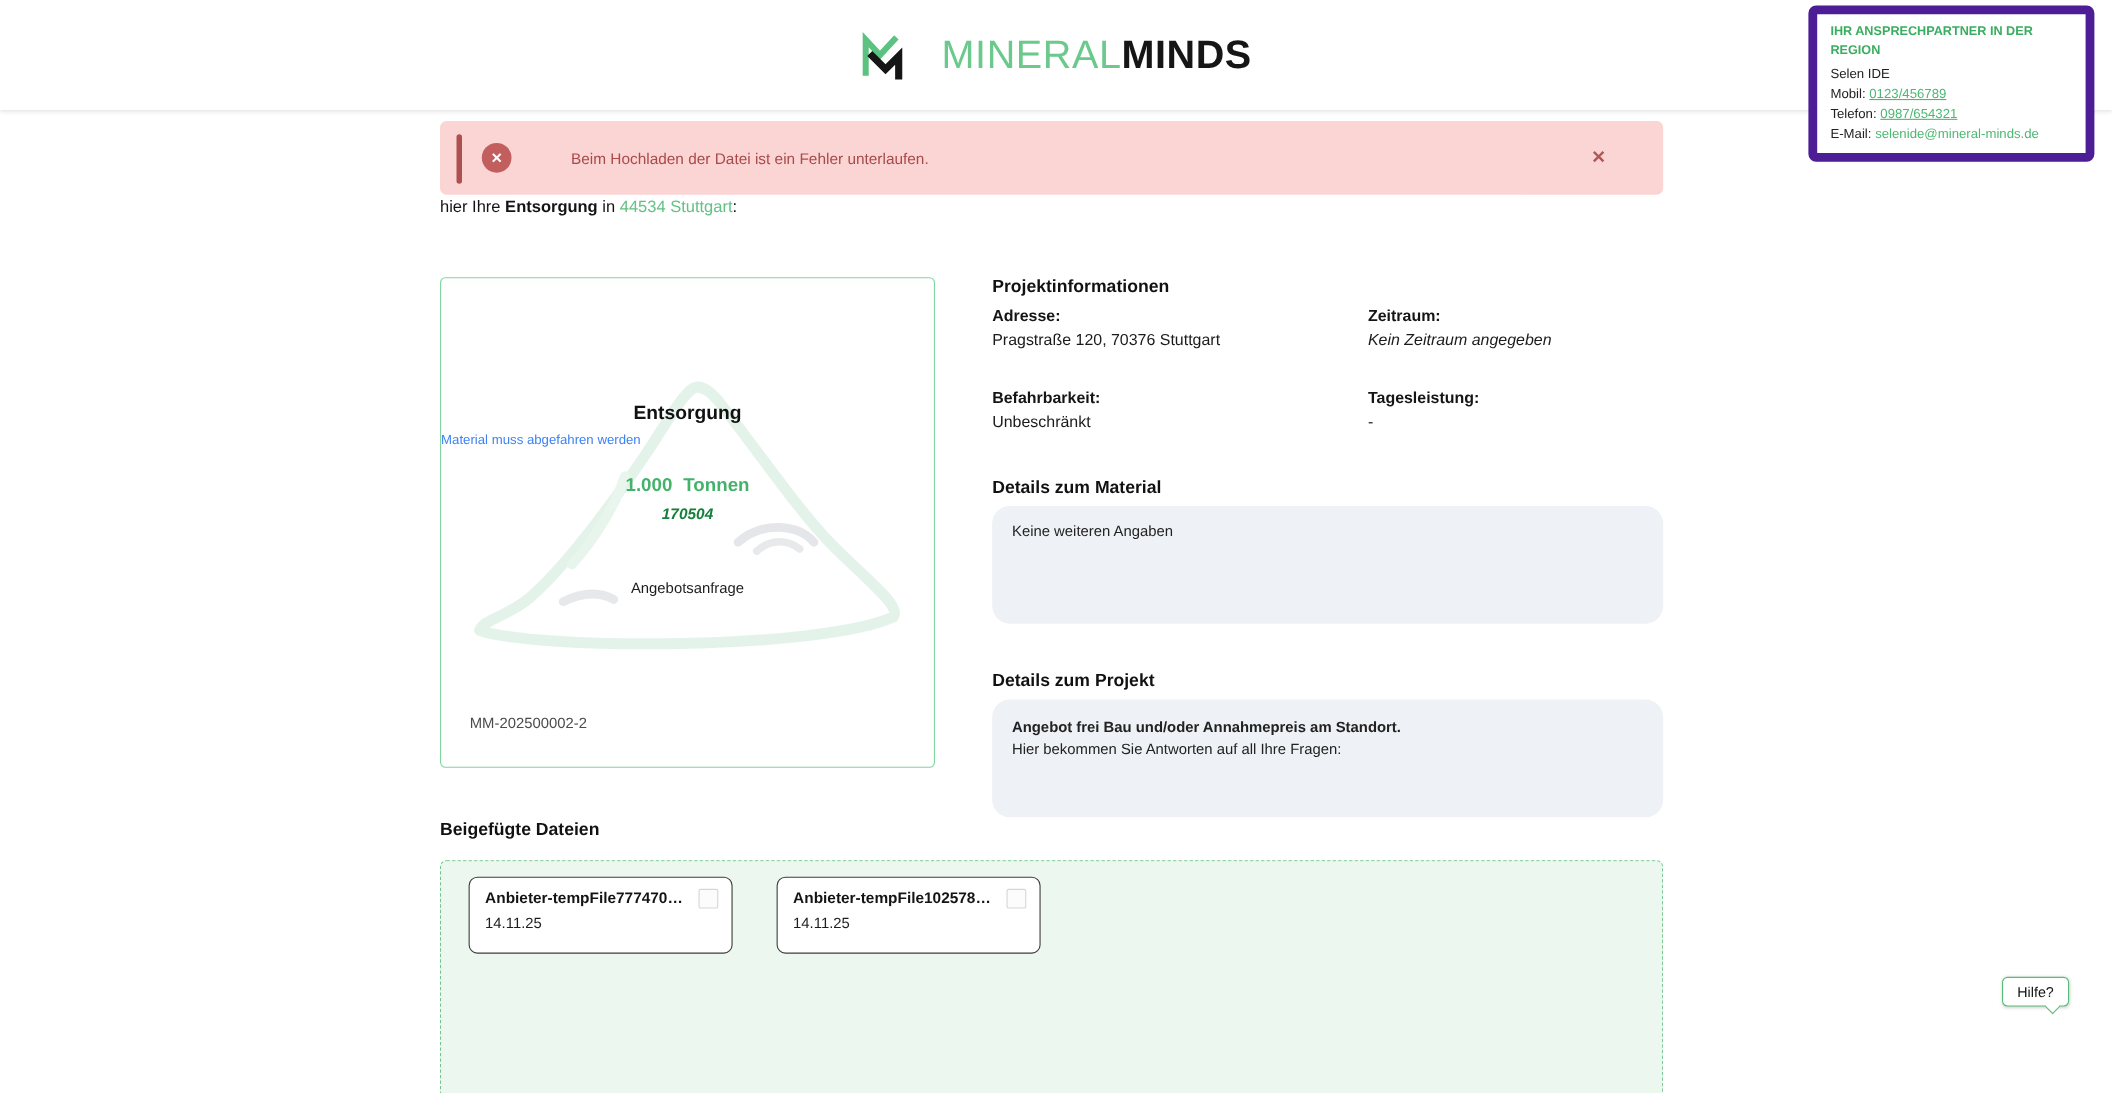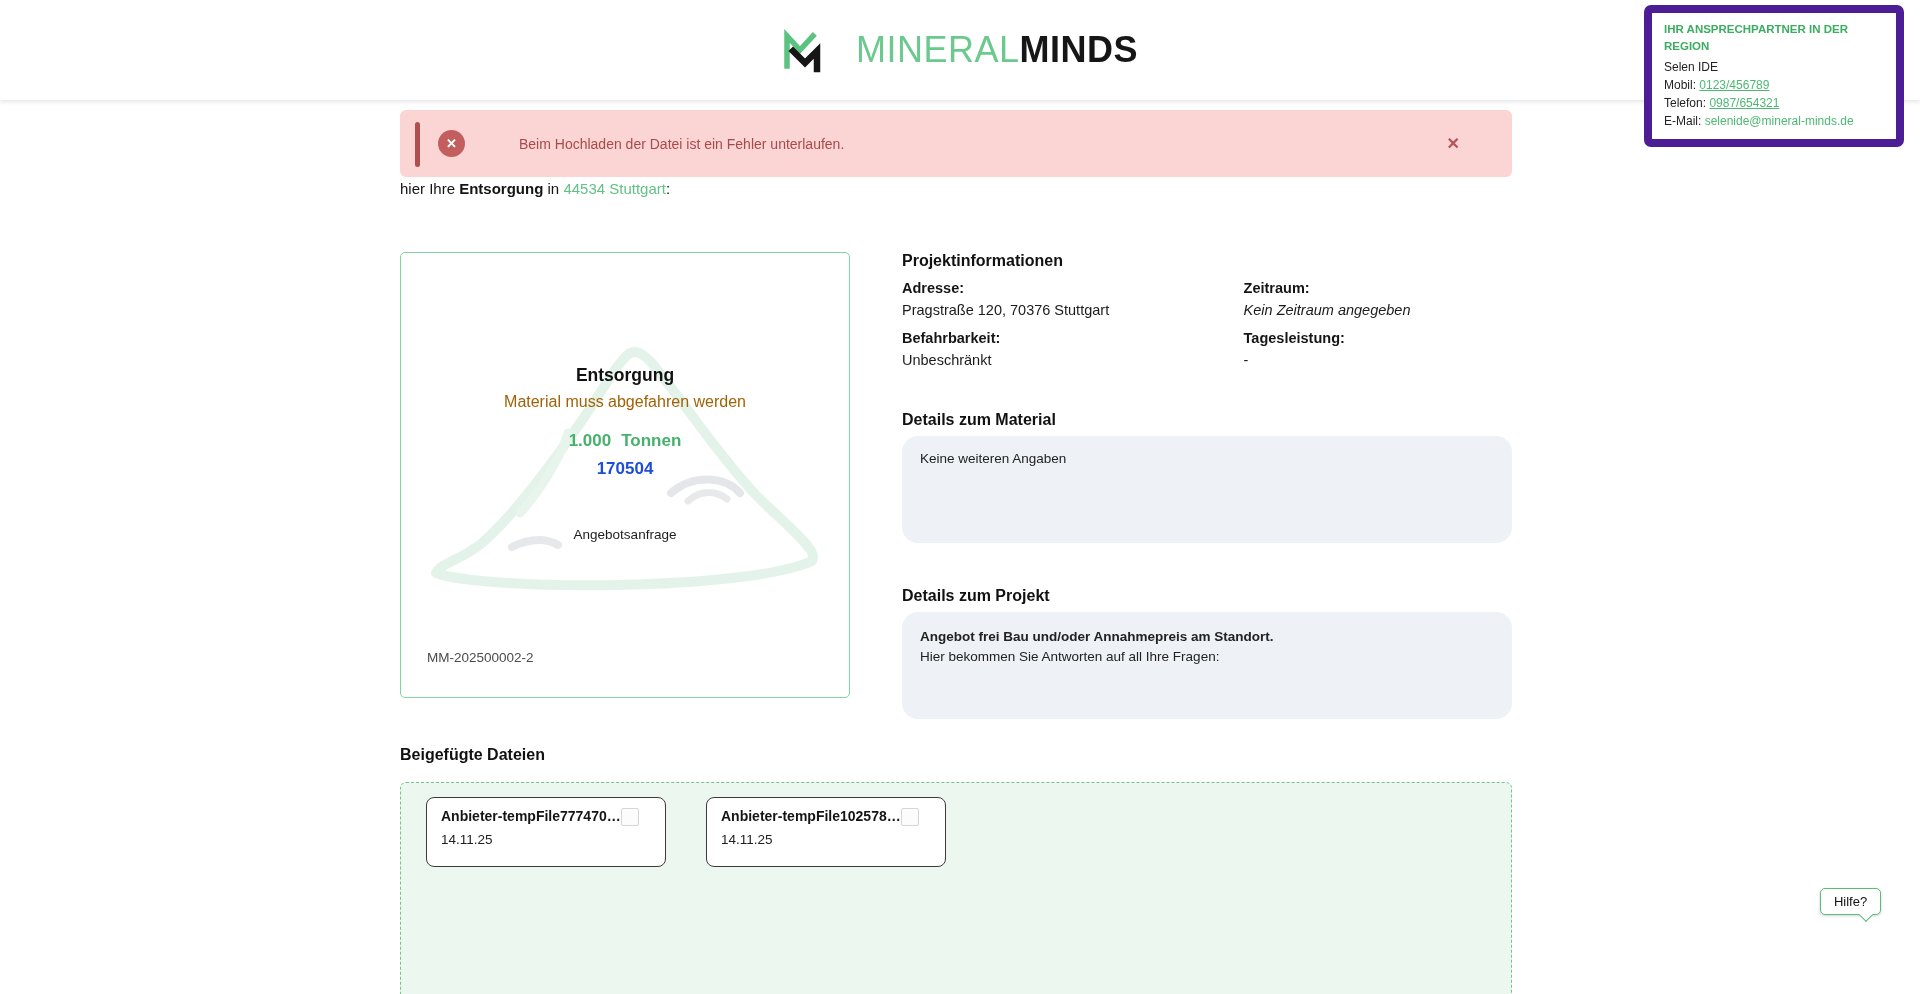--- a/index.html
+++ b/index.html
@@ -39,48 +39,48 @@
   
   .intro { position: absolute; left: 0; top: 80px; font-size: 15px; color: #141414; }
   .intro .b { font-weight: 700; }
   .intro .loc { color: #62c184; }
 
   
   .order-card { position: absolute; left: 0; top: 152px; width: 450px; height: 446px; background: #fff;
     border: 1px solid #82d4a0; border-radius: 5px; overflow: hidden; }
   .watermark { position: absolute; left: 15px; top: 88px; opacity: .6; }
   .oc-title { position: absolute; left: 0; top: 112px; width: 100%; text-align: center; font-size: 17.5px; font-weight: 700; color: #111; }
-  .oc-sub { position: absolute; left: 0; top: 140px; width: 100%; text-align: center; font-size: 16px; color: #a16207; }
+  .oc-sub { position: absolute; left: 0; top: 140px; width: 100%; font-size: 12px; color: #3b82f6; }
   .oc-amount { position: absolute; left: 0; top: 178px; width: 100%; text-align: center; font-size: 17px; font-weight: 700; color: #45b26b; }
   .oc-amount .unit { margin-left: 10px; }
-  .oc-code { position: absolute; left: 0; top: 206px; width: 100%; text-align: center; font-size: 17px; font-weight: 700; color: #1d4ed8; }
+  .oc-code { position: absolute; left: 0; top: 206px; width: 100%; text-align: center; font-size: 14px; font-weight: 700; color: #15803d; font-style: italic; }
   .oc-request { position: absolute; left: 0; top: 274px; width: 100%; text-align: center; font-size: 13.5px; color: #1d1d1d; }
   .oc-ref { position: absolute; left: 26px; bottom: 32px; font-size: 13.5px; color: #4b4b4b; }
 
   
   .right-col { position: absolute; left: 502px; top: 152px; width: 610px; }
   .sec-title { font-size: 16px; font-weight: 700; color: #111; }
-  .pf-grid { display: grid; grid-template-columns: 56% 44%; row-gap: 12px; margin-top: 10px; }
+  .pf-grid { display: grid; grid-template-columns: 56% 44%; row-gap: 36px; margin-top: 10px; }
   .pf-label { font-weight: 700; font-size: 14.5px; margin-bottom: 6px; color: #151515; }
   .pf-value { font-size: 14.5px; color: #1b1b1b; }
   .pf-value.italic { font-style: italic; }
   .mt-material { margin-top: 43px; }
   .gray-box { margin-top: 7px; background: #eef1f5; border-radius: 16px; height: 107px; padding: 15px 18px; font-size: 13.5px; color: #222; }
   .mt-project { margin-top: 44px; }
   .gray-box.project { line-height: 1.45; }
   .gray-box .bold { font-weight: 700; }
 
   
   .attach-title { position: absolute; left: 0; top: 646px; font-size: 16px; font-weight: 700; color: #111; }
   .dropzone { position: absolute; left: 0; top: 682px; width: 1112px; height: 420px; background: #ecf7f0;
     border: 1px dashed #74c48e; border-radius: 6px; }
   .file-row { display: flex; gap: 40px; margin: 14px 0 0 25px; }
   .file-card { width: 240px; height: 70px; background: #fff; border: 1.5px solid #3c3c3c; border-radius: 8px;
     padding: 10px 12px 8px 14px; cursor: pointer; }
-  .fc-top { display: flex; align-items: flex-start; justify-content: flex-start; }
+  .fc-top { display: flex; align-items: flex-start; justify-content: space-between; }
   .fc-name { font-size: 14px; font-weight: 700; color: #141414; white-space: nowrap; overflow: hidden;
     text-overflow: ellipsis; max-width: 182px; }
   .fc-check { width: 18px; height: 18px; border: 1px solid #d6d6d6; background: #fcfcfc; border-radius: 2px; flex: none; cursor: pointer; }
   .fc-date { font-size: 13.5px; color: #1e1e1e; margin-top: 6px; }
 
   
   .help-bubble { position: absolute; left: 1820px; top: 888px; width: 61px; height: 27px; background: #fff;
     border: 1.5px solid #58bd77; border-radius: 5px; display: flex; align-items: center; justify-content: center;
     font-size: 13px; color: #111; box-shadow: 0 1px 3px rgba(0,0,0,.18); cursor: pointer; }
   .help-tail { position: absolute; right: 9px; bottom: -6px; width: 10px; height: 10px; background: #fff;

